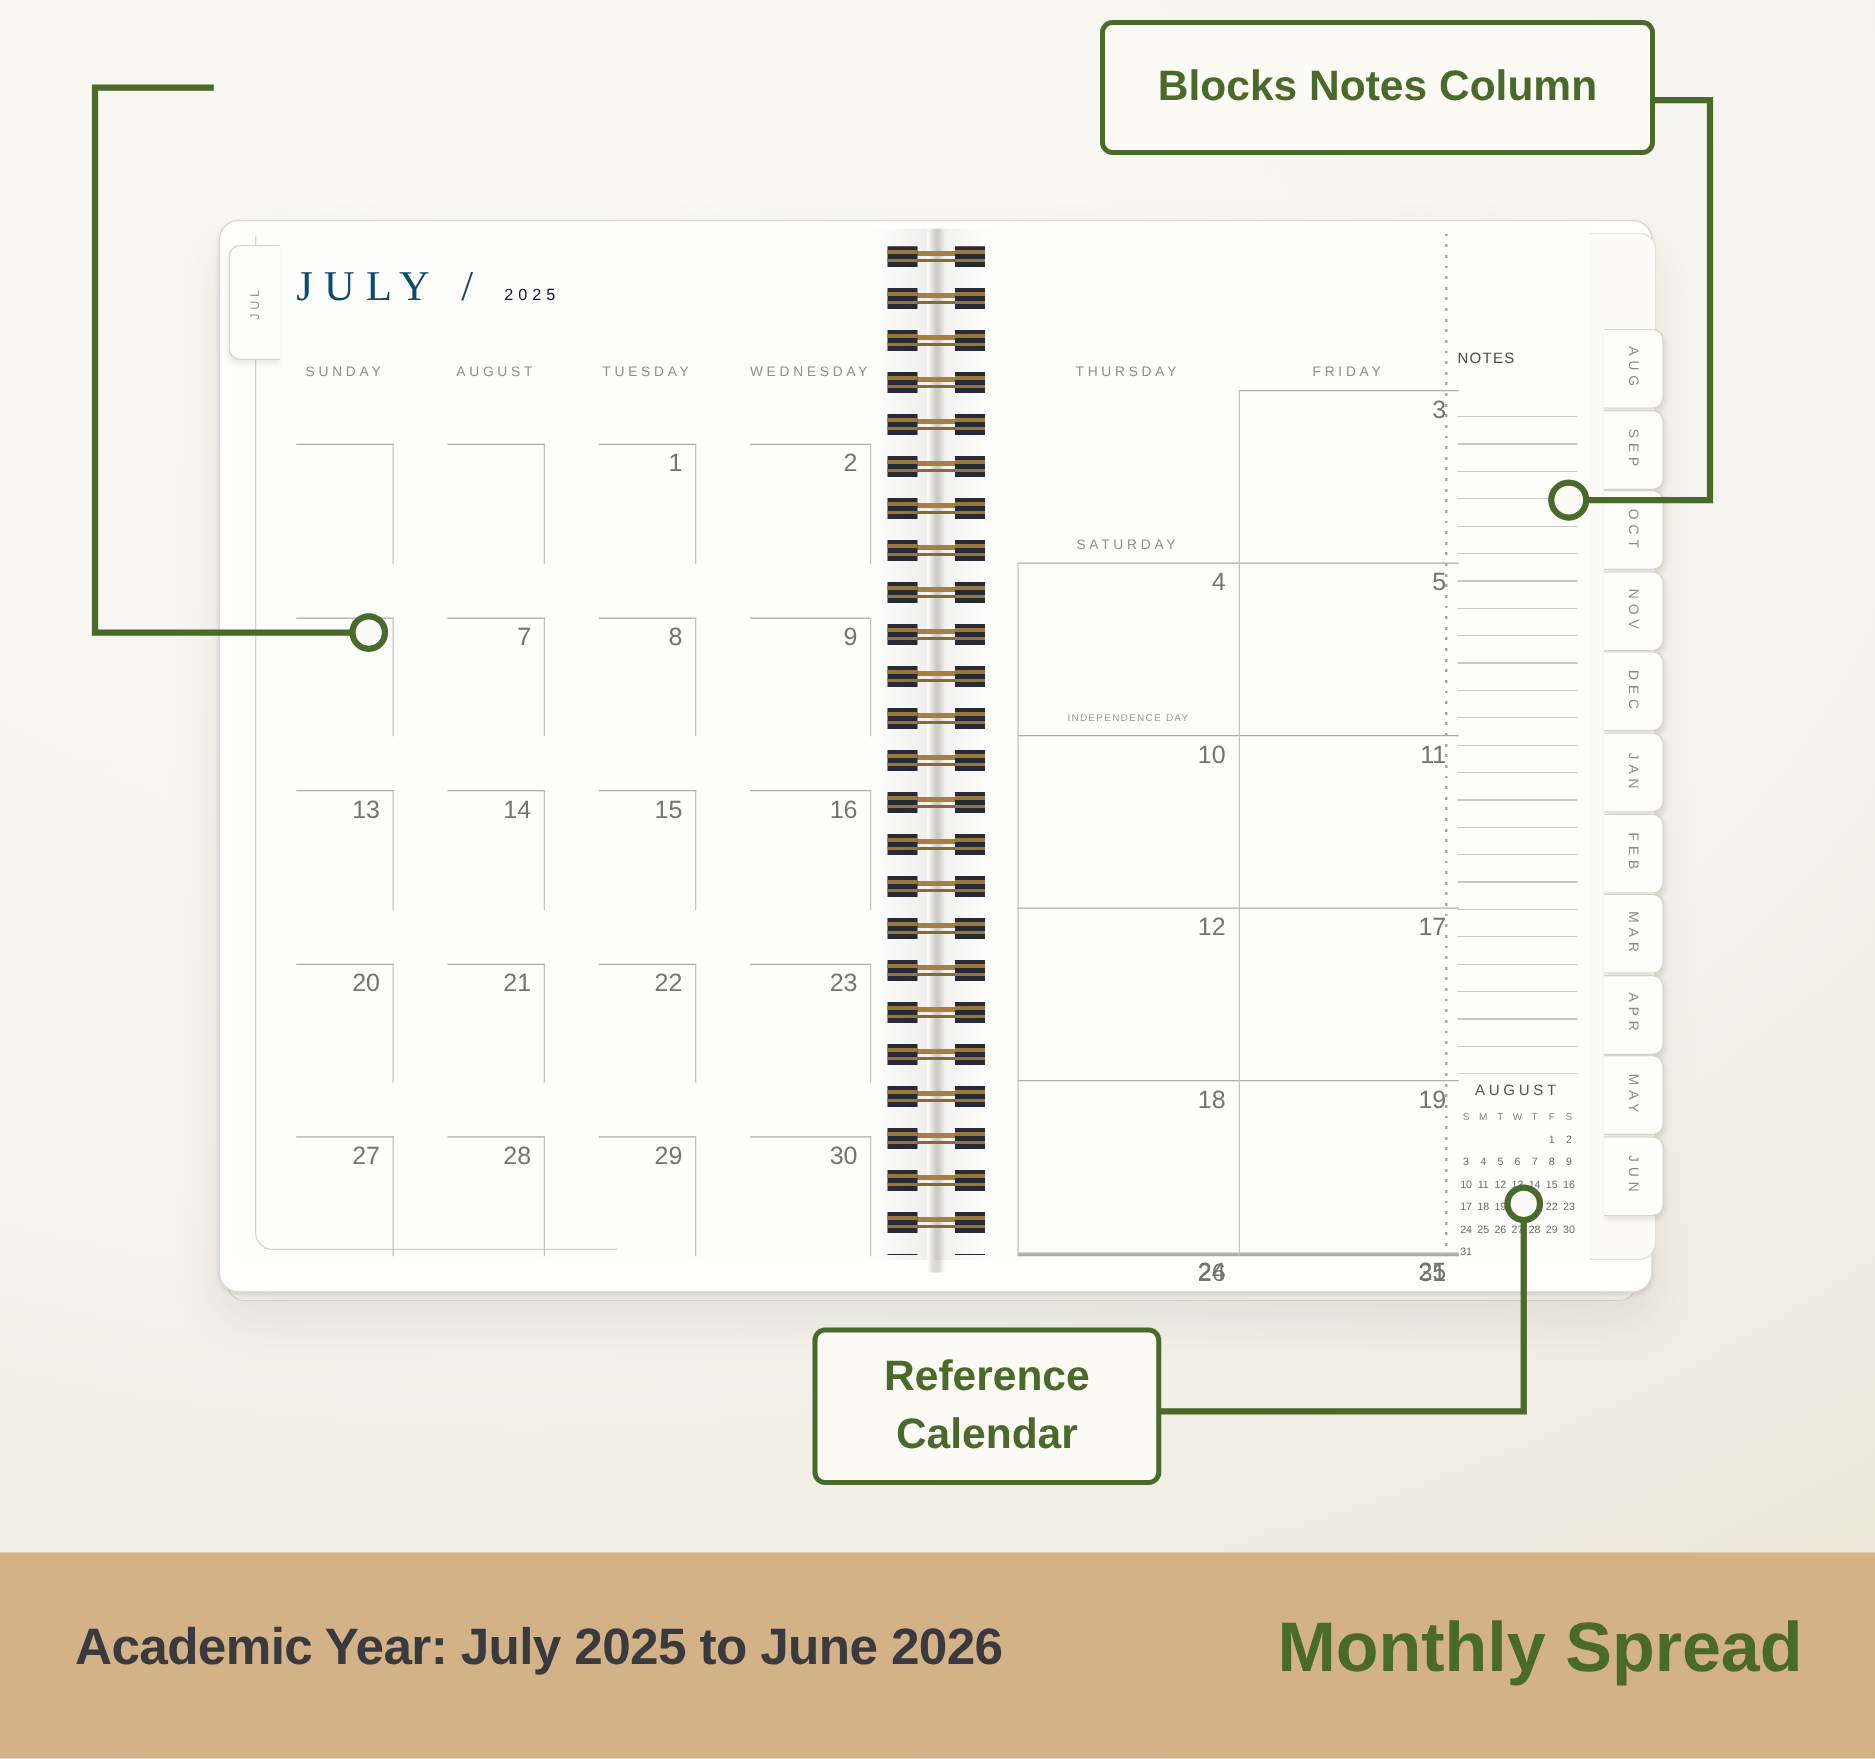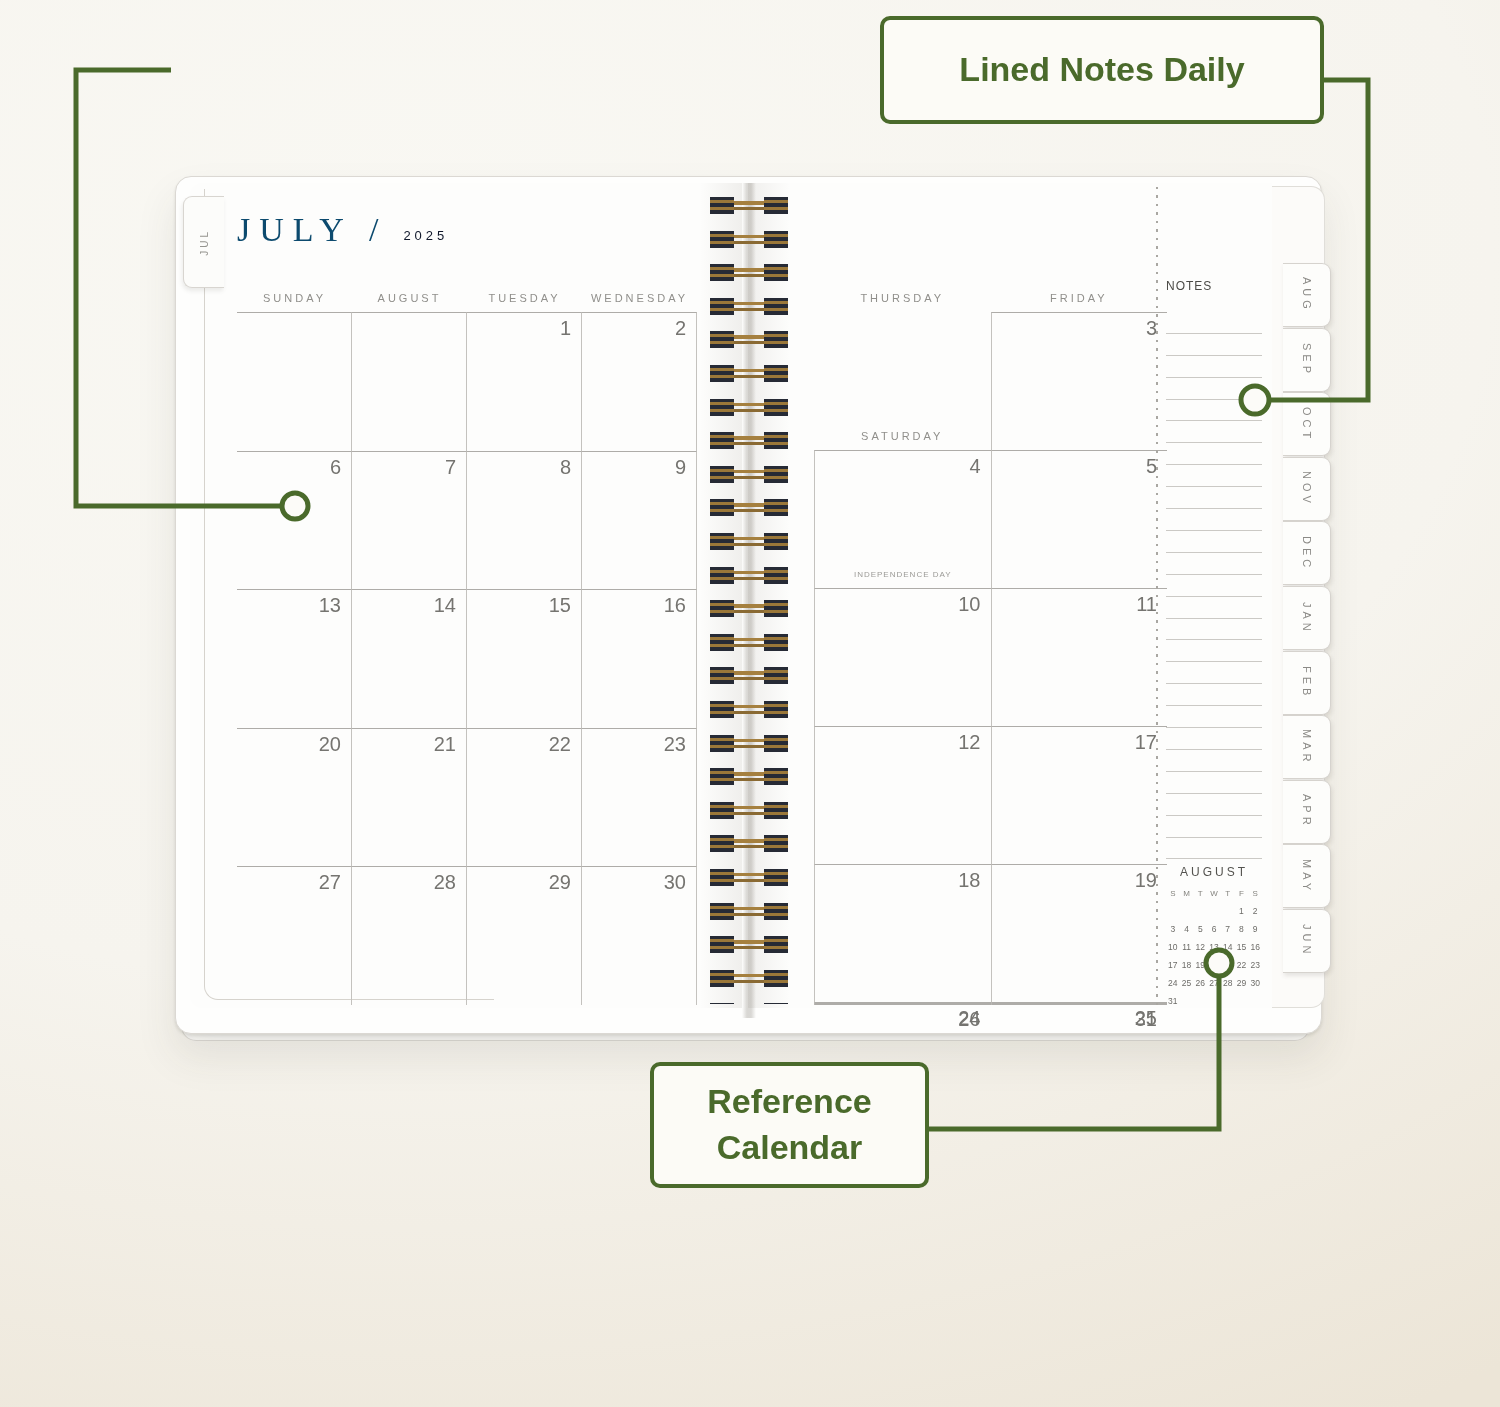--- a/index.html
+++ b/index.html
@@ -63,21 +63,21 @@
   }
   .side-tab-label{writing-mode:vertical-rl;text-orientation:mixed;
     font-size:11px;letter-spacing:4px;color:#8b8a86;}
   
   .month-header{position:absolute;left:47px;top:30px;display:flex;align-items:flex-end;}
   .month-title{font-family:"Liberation Serif", serif;font-size:34px;letter-spacing:9px;
     color:#0c4a6e;line-height:1;}
   .month-year{font-size:13px;letter-spacing:4px;color:#0f172a;padding:0 0 4px 16px;}
   
   .cal-grid{position:absolute;top:100px;display:grid;grid-template-rows:29px repeat(5, 1fr);height:722px;}
-  .cal-left{left:47px;width:460px;grid-template-columns:repeat(4,1fr);}
+  .cal-left{left:47px;width:460px;grid-template-columns:repeat(4,1fr);gap:43px;}
   .cal-right{left:66px;width:353px;grid-template-columns:repeat(2,1fr);}
   .day-name{display:flex;align-items:flex-end;justify-content:center;padding-bottom:8px;
     font-size:11px;letter-spacing:3px;color:#908f8b;}
   .cal-cell{position:relative;border-top:1px solid #aeaca8;}
   .cal-left .cal-cell{border-right:1px solid #c4c2be;}
   .cal-right .cal-cell{border-left:1px solid #c4c2be;}
   .cell-num{position:absolute;top:4px;right:10px;font-size:20px;font-weight:300;color:#757470;}
   .holiday-label{position:absolute;bottom:9px;left:0;right:0;text-align:center;
     font-size:8px;letter-spacing:1px;color:#9b9a96;}
   
@@ -123,21 +123,21 @@
   <svg class="connectors" width="1500" height="1407" viewBox="0 0 1500 1407">
     <path d="M171 70 H76 V506 H281" fill="none" stroke="#4a6a2b" stroke-width="5"></path>
     <circle cx="295" cy="506" r="13" fill="#fcfbf8" stroke="#4a6a2b" stroke-width="5"></circle>
     <path d="M1318 80 H1368 V400 H1270" fill="none" stroke="#4a6a2b" stroke-width="5"></path>
     <circle cx="1255" cy="400" r="14" fill="#fcfbf8" stroke="#4a6a2b" stroke-width="5"></circle>
     <path d="M921 1129 H1219 V977" fill="none" stroke="#4a6a2b" stroke-width="5"></path>
     <circle cx="1219" cy="963" r="13" fill="#fcfbf8" stroke="#4a6a2b" stroke-width="5"></circle>
   </svg>
 
   <div class="callout" id="callout-lined">
-    <span>Lined Notes Daily</span>
+    <span>Blocks Notes Column</span>
   </div>
   <div class="callout" id="callout-reference">
     <div>
       <span>Reference</span><br>
       <span>Calendar</span>
     </div>
   </div>
 
   <div class="book">
     <div class="book-stack-bottom"></div>
@@ -372,14 +372,18 @@
     </div>
 
     <div class="spiral">
       <div class="spiral-gap"></div>
       <div class="spiral-wires"></div>
       <div class="spiral-clip left"></div>
       <div class="spiral-clip right"></div>
     </div>
   </div>
 
+  <div class="footer">
+    <div class="footer-left">Academic Year: July 2025 to June 2026</div>
+    <div class="footer-right">Monthly Spread</div>
+  </div>
 
 </div>
 
 </body></html>

